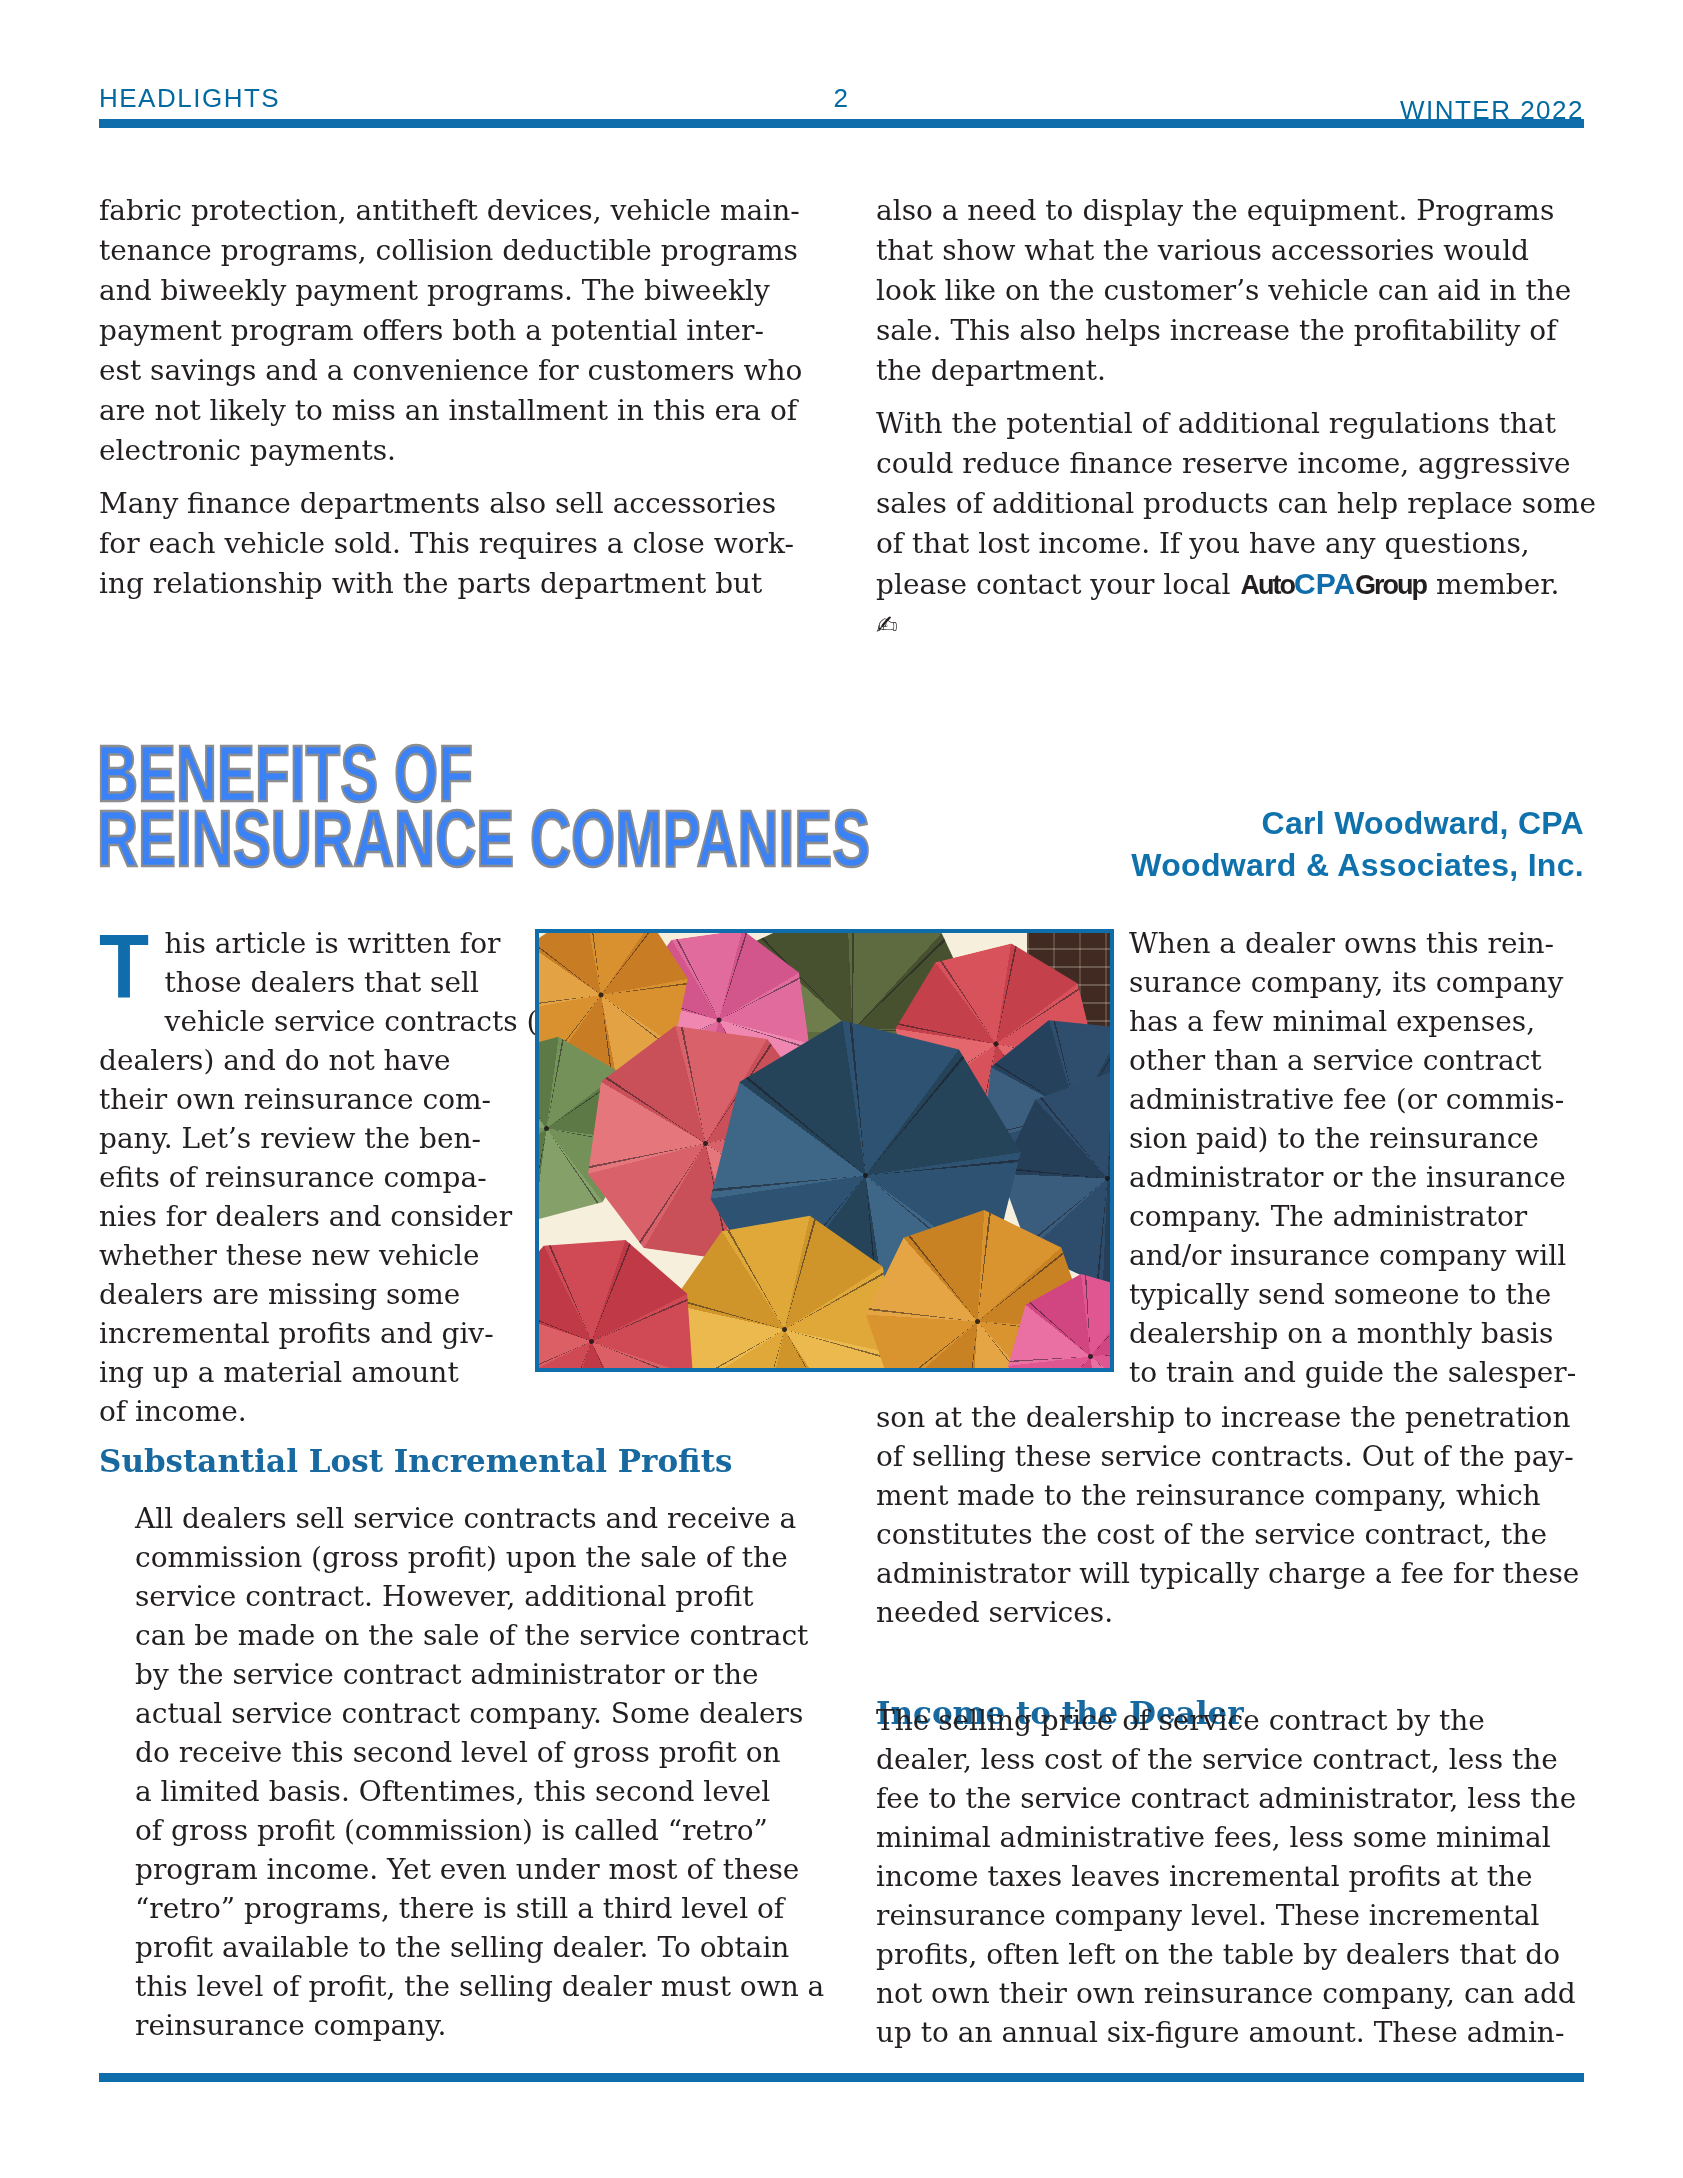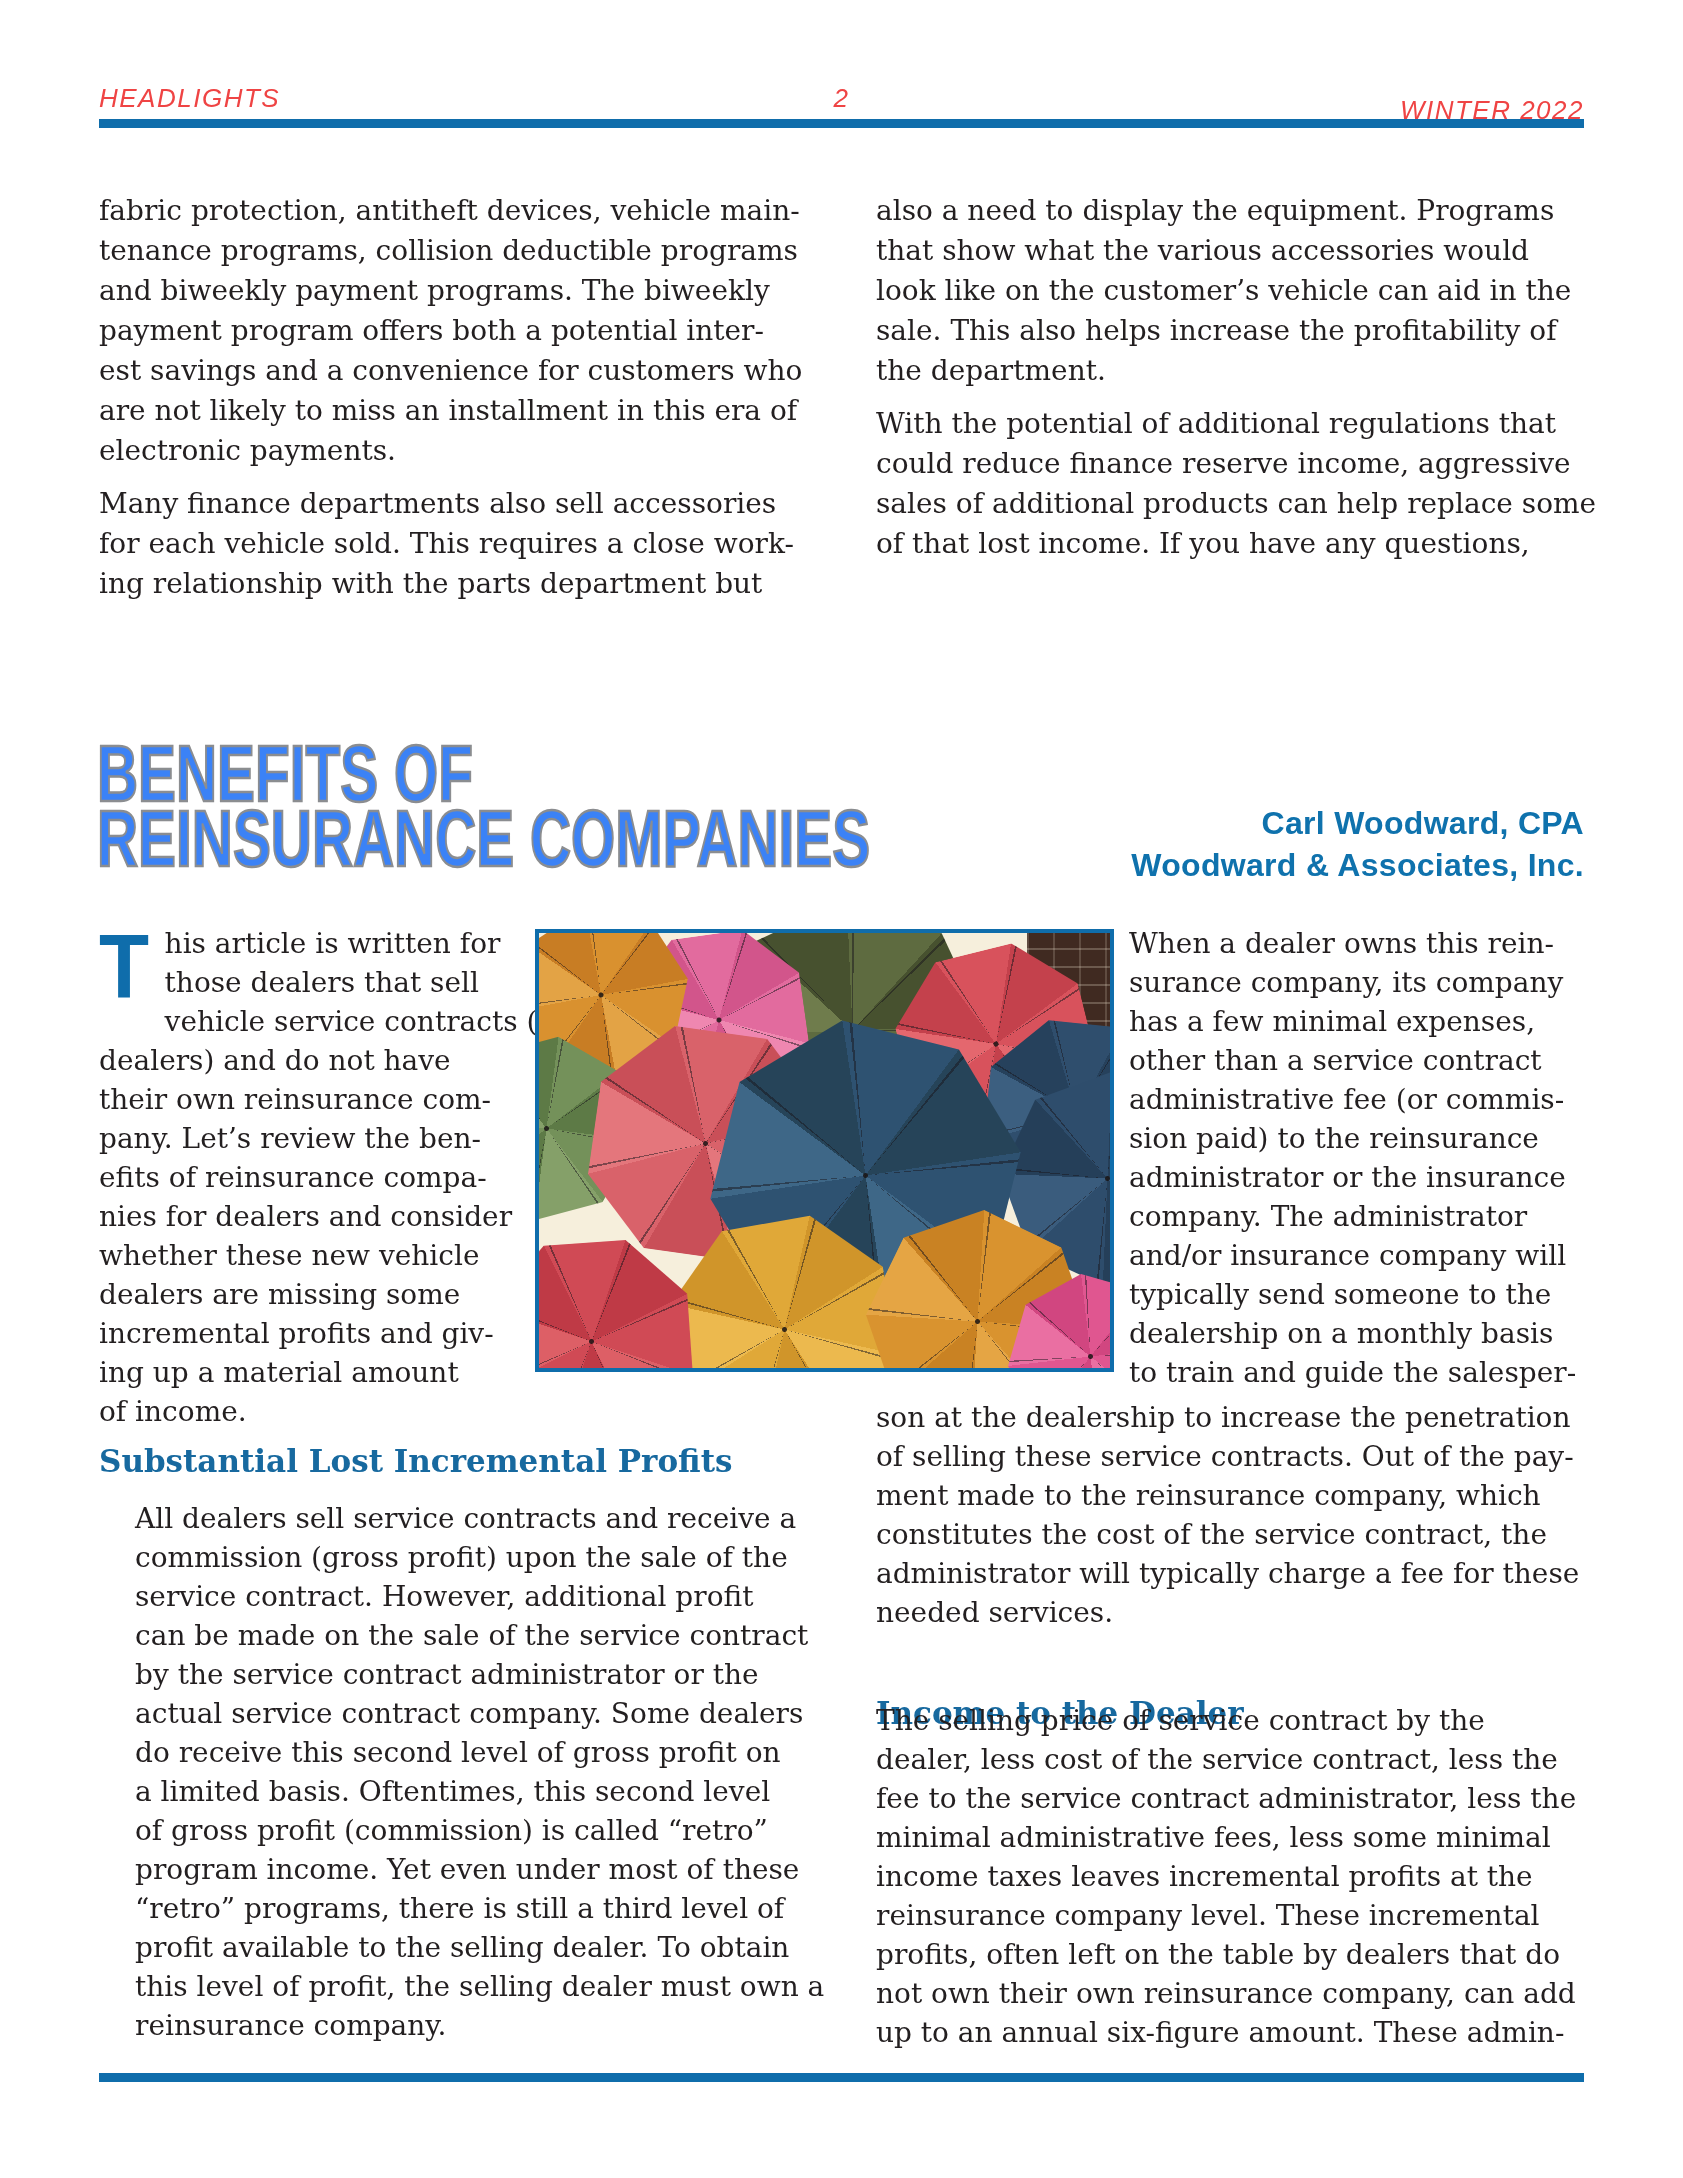--- a/index.html
+++ b/index.html
@@ -4,21 +4,21 @@
 <style>
   html,body{margin:0;padding:0;}
   body{
     width:1683px;height:2178px;position:relative;background:#ffffff;
     font-family:"DejaVu Serif", serif;color:#231f20;overflow:hidden;
   }
   .abs{position:absolute;}
   .pre{white-space:pre;}
 
   
-  .hdr-text{font-family:"Liberation Sans",sans-serif;font-size:26px;letter-spacing:1.5px;color:#ef4444;font-style:italic;}
+  .hdr-text{font-family:"Liberation Sans",sans-serif;font-size:26px;letter-spacing:1.5px;color:#0369a1;}
   #hdr-left{left:99px;top:83px;}
   #hdr-page{left:0;width:1683px;text-align:center;top:83px;}
   #hdr-right{left:1089px;width:495px;text-align:right;top:95px;}
   .rule{left:99px;width:1485px;height:9px;background:#0f6dab;}
   #rule-top{top:119px;}
   #rule-bottom{top:2073px;}
 
   
   .top-col{font-size:28px;line-height:40px;}
   #top-col1{left:99px;top:191px;width:703px;}
@@ -117,20 +117,23 @@
   <div class="pre">also a need to display the equipment. Programs
 that show what the various accessories would
 look like on the customer’s vehicle can aid in the
 sale. This also helps increase the profitability of
 the department.</div>
   <div class="para-gap"></div>
   <div class="pre">With the potential of additional regulations that
 could reduce finance reserve income, aggressive
 sales of additional products can help replace some
 of that lost income. If you have any questions,</div>
+  <div class="closing-line">
+    <span class="closing-prefix">please contact your local</span><span class="logo-black">Auto</span><span class="logo-cpa">CPA</span><span class="logo-black logo-group">Group</span><span class="closing-suffix">member.</span><span class="dingbat">✍</span>
+  </div>
 </div>
 
 <div class="abs" id="feature-title">
   <span class="tline">BENEFITS OF</span>
   <span class="tline">REINSURANCE COMPANIES</span>
 </div>
 <div class="abs" id="byline">
   <div>Carl Woodward, CPA</div>
   <div>Woodward &amp; Associates, Inc.</div>
 </div>

